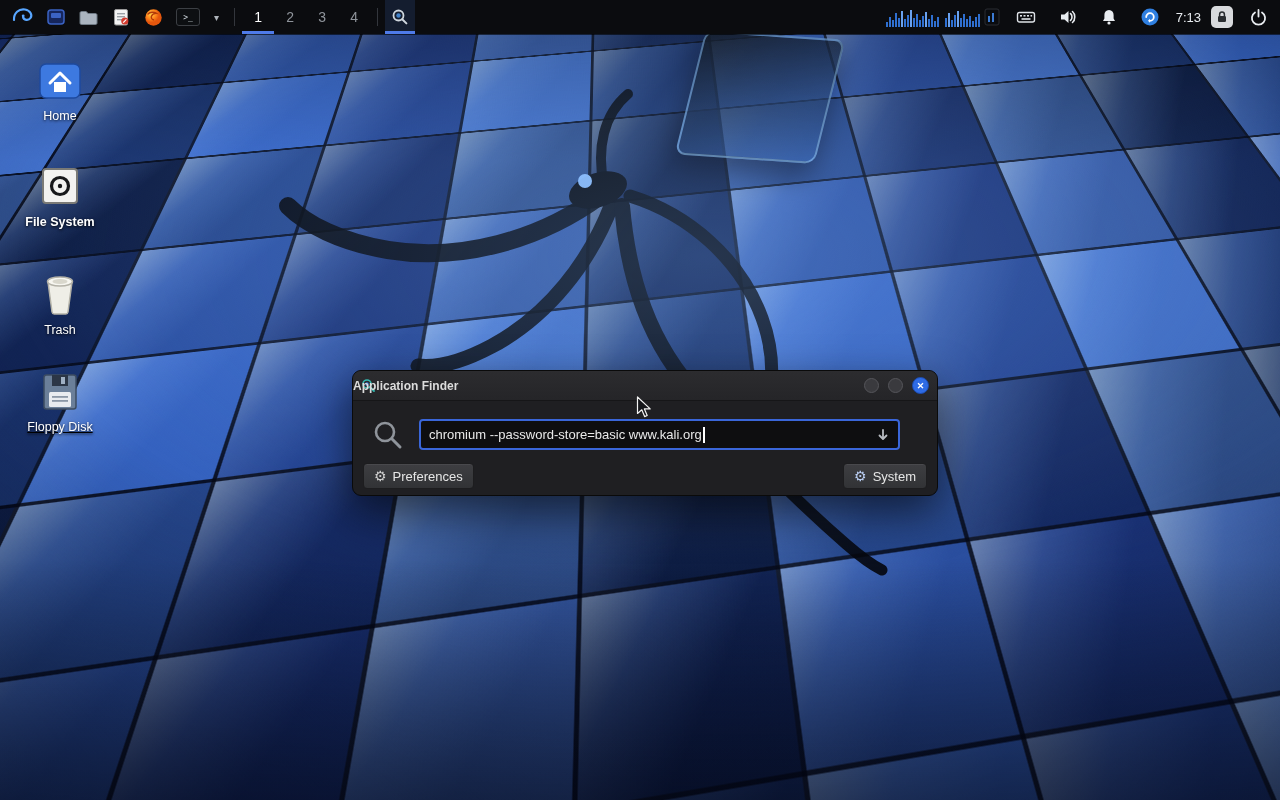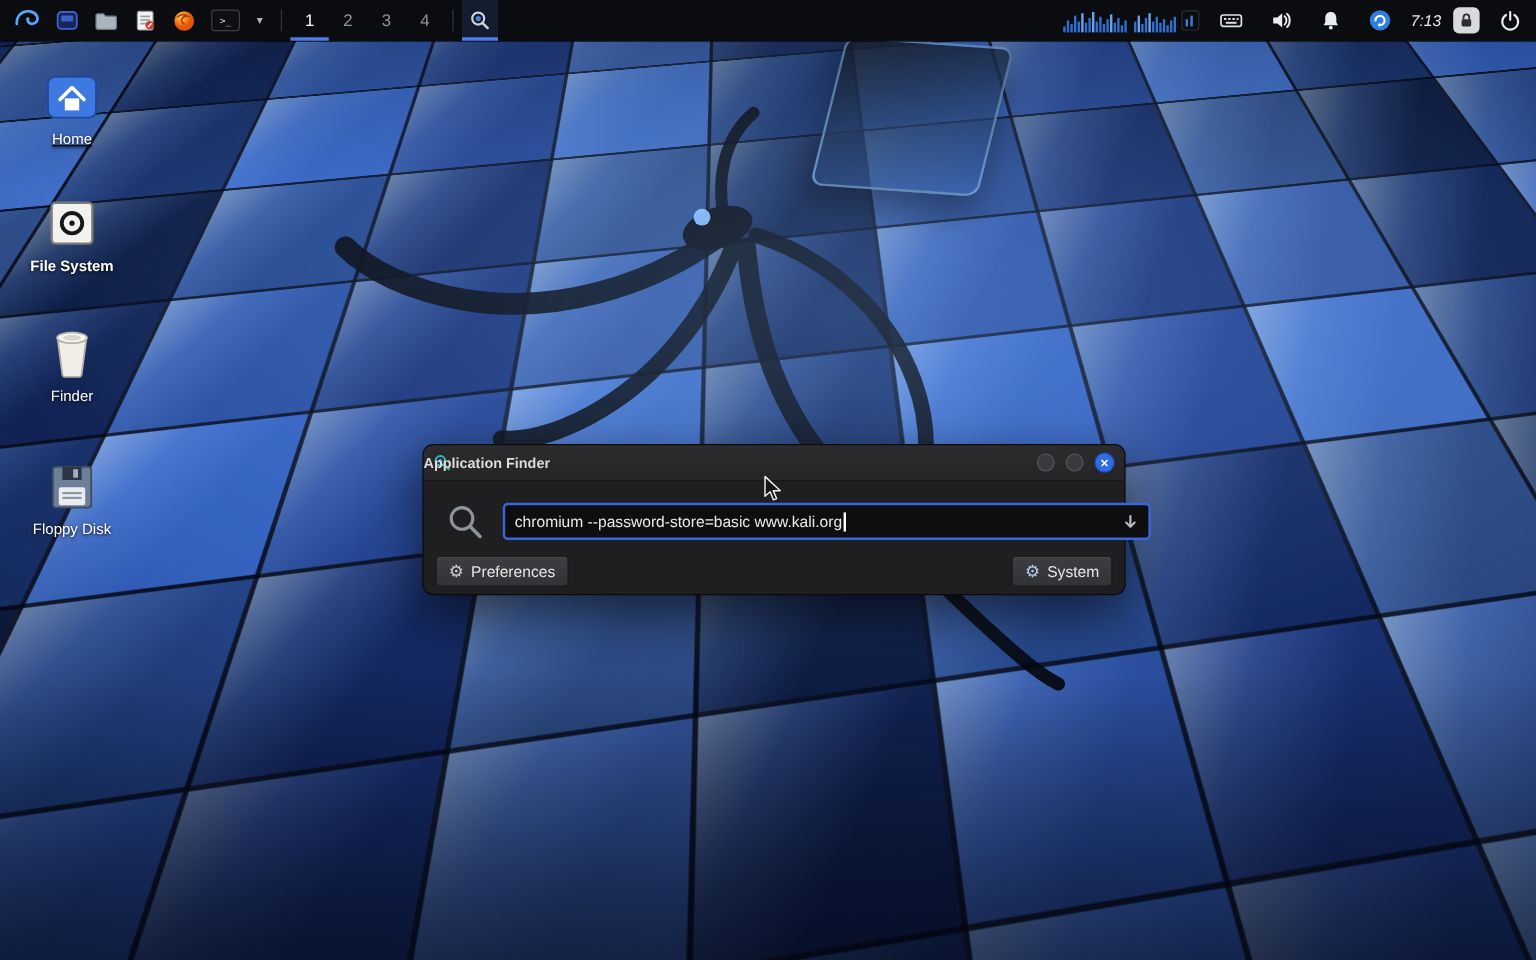--- a/index.html
+++ b/index.html
@@ -40,57 +40,57 @@
     border:2px solid rgba(170,215,255,.5); transform:rotate(-3deg) skewX(-14deg);
     box-shadow:0 16px 28px rgba(0,0,10,.5); }
   .dragon { position:absolute; left:0; top:0; }
 
   
   .panel { position:absolute; left:0; top:0; width:1280px; height:34px; background:#0b0c0f;
            display:flex; align-items:center; justify-content:space-between; z-index:50;
            box-shadow:0 1px 0 rgba(0,0,0,.6); }
   .p-left, .p-right { display:flex; align-items:center; height:100%; }
   .p-left { padding-left:4px; }
-  .p-right { gap:10px; padding-right:6px;font-style:italic; }
+  .p-right { gap:10px; padding-right:6px; }
   .p-btn { height:100%; display:flex; align-items:center; justify-content:center; padding:0 6px; position:relative; }
   .p-btn.active { background:rgba(70,120,220,.16); box-shadow:inset 0 -3px 0 #4f7be8; }
   .ws { width:32px; height:100%; display:flex; align-items:center; justify-content:center;
         font-size:14px; color:#8f949b; }
   .ws.active { color:#ffffff; box-shadow:inset 0 -3px 0 #4f7be8; }
   .psep { width:1px; height:18px; background:#33363c; margin:0 7px; }
   .term-box { width:24px; height:18px; background:#0d0f12; border:1px solid #3c3f44; border-radius:3px;
               color:#cfd6dd; font-family:"DejaVu Sans Mono", monospace; font-size:8px;
               display:flex; align-items:center; justify-content:center; }
   .chev { color:#aeb4ba; font-size:10px; padding:0 2px; }
   .clock { color:#e8ecf0; font-size:13px; }
   .lockbtn { width:22px; height:22px; border-radius:5px; background:#d8dadd;
              display:flex; align-items:center; justify-content:center; }
 
   
   .dicon { position:absolute; left:12px; width:96px; display:flex; flex-direction:column;
            align-items:center; gap:7px; z-index:10; }
   .dicon .lbl { color:#ffffff; font-size:12.5px; text-shadow:0 1px 3px rgba(0,0,0,.95); white-space:nowrap; }
-  #di-home { top:58px;text-decoration:underline; } #di-fs { top:164px;font-weight:bold; } #di-trash { top:272px; } #di-floppy { top:385px; }
+  #di-home { top:58px; } #di-fs { top:164px;font-weight:bold; } #di-trash { top:272px; } #di-floppy { top:371px;text-decoration:underline; }
 
   
   .finder { position:absolute; left:352px; top:370px; width:586px; height:126px; z-index:40;
             background:#1f1f22; border:1px solid #0a0a0a; border-radius:9px;
             box-shadow:0 16px 44px rgba(0,0,0,.6); }
   .f-head { position:relative; height:30px; border-radius:8px 8px 0 0;
             background:linear-gradient(#2c2c2f,#252528); border-bottom:1px solid #161618;
             display:flex; align-items:center; padding:0 8px; }
   .f-title { position:absolute; left:0; right:16px; text-align:left; font-size:12px;
              font-weight:bold; color:#dcdcdc; pointer-events:none; }
   .wctrls { margin-left:auto; display:flex; align-items:center; }
   .wbtn { width:15px; height:15px; border-radius:50%; background:#3a3a3e; border:1px solid #55555a; margin-left:9px; }
   .wclose { width:17px; height:17px; border-radius:50%; background:#2e6be5; border:1px solid #1c4bb0;
             color:#fff; font-size:9px; font-weight:bold; display:flex; align-items:center;
             justify-content:center; margin-left:9px; }
   .f-mag { position:absolute; left:18px; top:47px; }
-  .f-entry { position:absolute; left:66px; top:48px; width:540px; height:31px;
+  .f-entry { position:absolute; left:66px; top:48px; width:481px; height:31px;
              background:#0e0e10; border:2px solid #3a66d9; border-radius:4px;
              display:flex; align-items:center; padding:0 8px; color:#e9e9e9; font-size:13px; }
   .caret { width:2px; height:16px; background:#ffffff; margin-left:1px; }
   .entry-arrow { margin-left:auto; display:flex; align-items:center; }
   .f-btn { position:absolute; top:92px; height:26px; display:flex; align-items:center; gap:6px;
            padding:0 10px; background:linear-gradient(#3e3e42,#323336); border:1px solid #1d1d1f;
            border-radius:4px; color:#e6e6e6; font-size:13px;
            box-shadow:inset 0 1px 0 rgba(255,255,255,.06); cursor:default; }
   #btn-prefs { left:10px; }
   #btn-launch { right:10px; }
@@ -314,21 +314,21 @@
   </svg>
   <span class="lbl">File System</span>
 </div>
 
 <div class="dicon" id="di-trash">
   <svg width="40" height="44" viewBox="0 0 40 44">
     <path d="M8 10 L12 40 C12.2 41.2 13 42 14.2 42 L25.8 42 C27 42 27.8 41.2 28 40 L32 10 Z" fill="#efeee7" stroke="#b4b2a8" stroke-width="1.5"></path>
     <ellipse cx="20" cy="9.5" rx="12.5" ry="4.5" fill="#f7f6f0" stroke="#b4b2a8" stroke-width="1.5"></ellipse>
     <ellipse cx="20" cy="9.5" rx="7.5" ry="2.4" fill="#d9d7cc"></ellipse>
   </svg>
-  <span class="lbl">Finder</span>
+  <span class="lbl">Trash</span>
 </div>
 
 <div class="dicon" id="di-floppy">
   <svg width="42" height="42" viewBox="0 0 42 42">
     <rect x="5" y="4" width="32" height="34" rx="2.5" fill="#6b7f99" stroke="#3d4c61" stroke-width="1.5"></rect>
     <rect x="13" y="4" width="16" height="11" fill="#2c3646"></rect>
     <rect x="22" y="6" width="4" height="7" fill="#9fb0c4"></rect>
     <rect x="10" y="21" width="22" height="15" rx="1.5" fill="#e8ebef"></rect>
     <rect x="13" y="25" width="16" height="1.8" fill="#8b97a6"></rect>
     <rect x="13" y="29" width="16" height="1.8" fill="#8b97a6"></rect>

